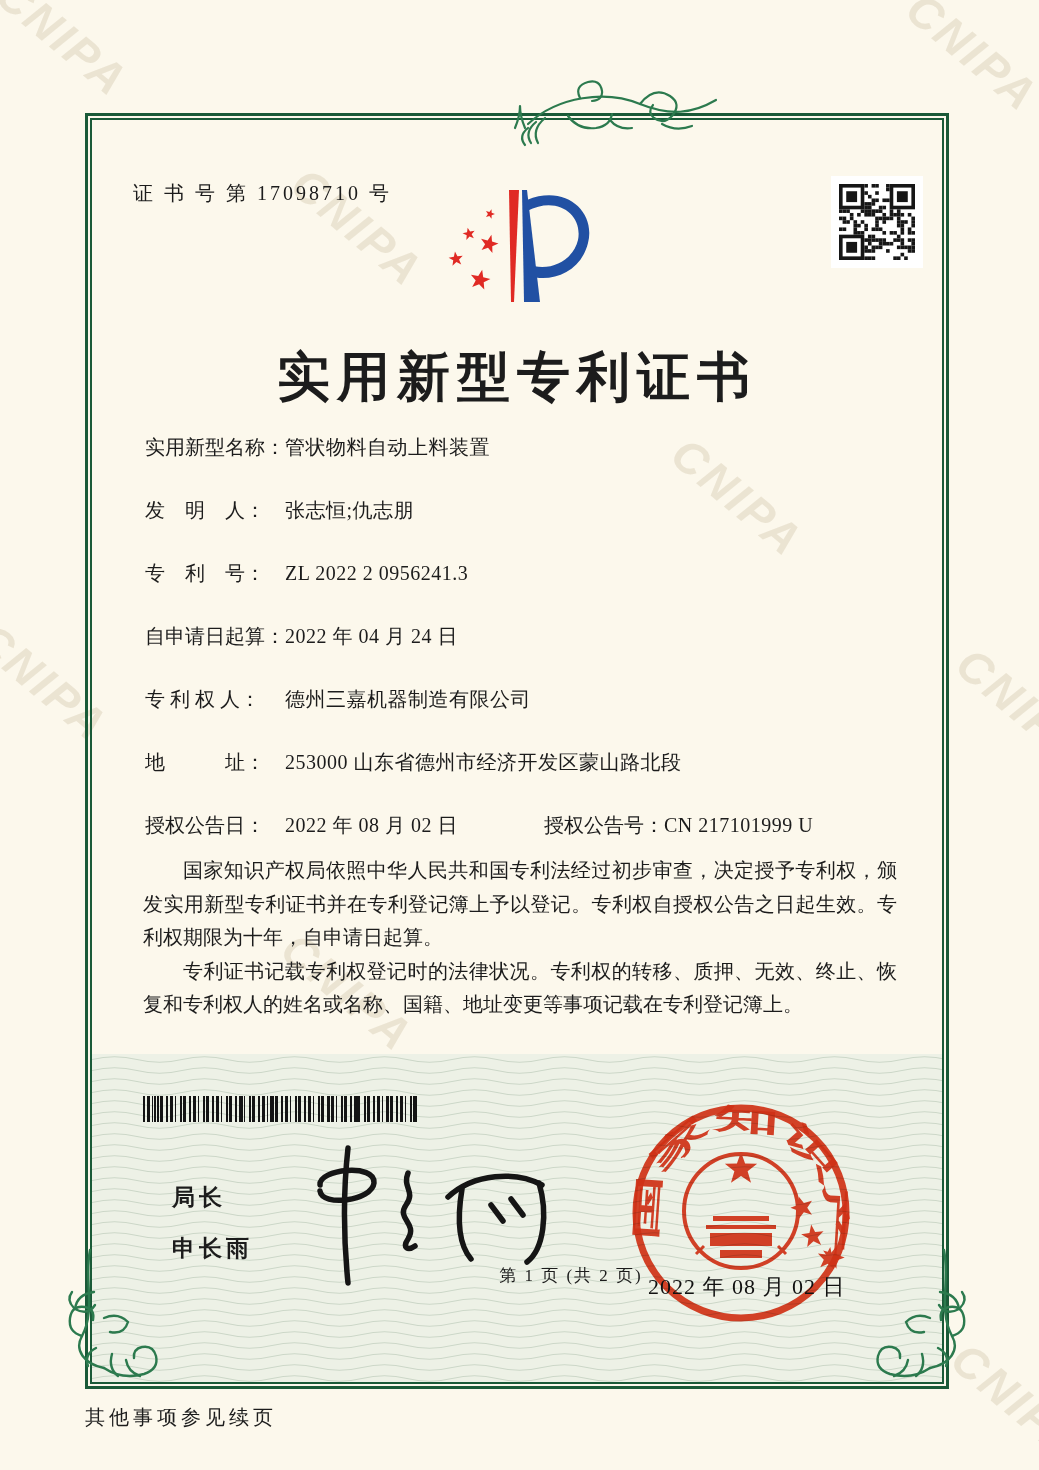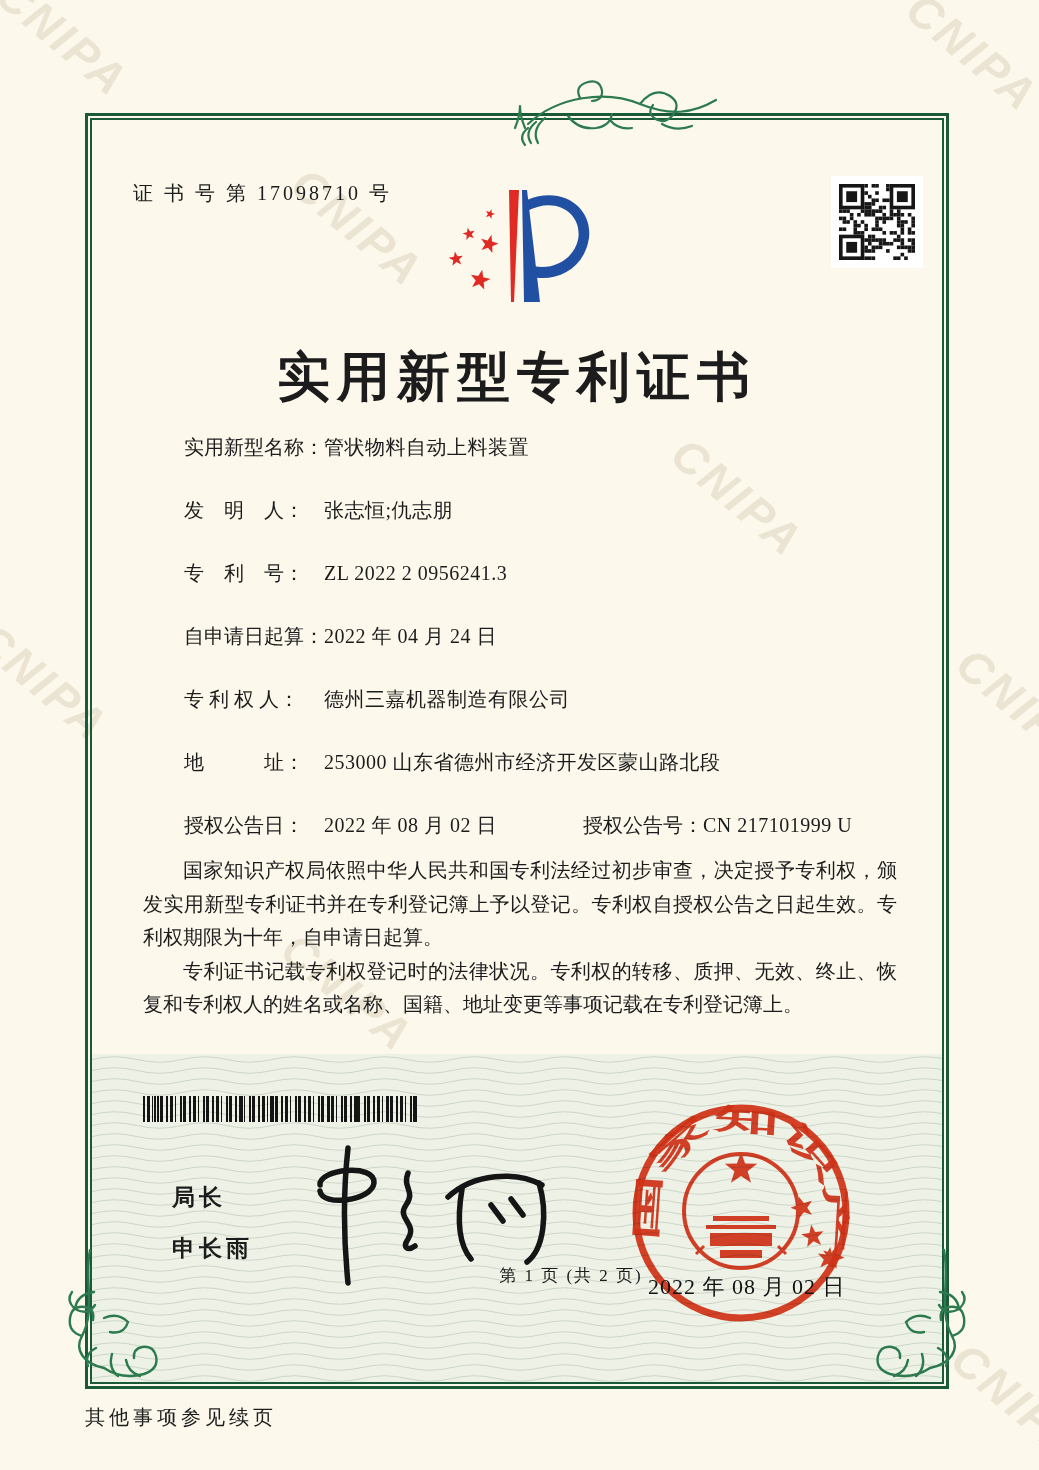--- a/index.html
+++ b/index.html
@@ -32,21 +32,21 @@
     position:absolute; left:831px; top:176px; width:92px; height:92px;
     background:#ffffff; display:flex; align-items:center; justify-content:center; z-index:5;
   }
   .logo { position:absolute; left:426px; top:178px; z-index:5; }
   .title {
     position:absolute; left:85px; top:314px; width:864px; text-align:center;
     font-size:53px; font-weight:700; letter-spacing:7px; z-index:5;margin-top:28px;
   }
   
   .fields { position:absolute; left:145px; top:434px; width:780px; z-index:5; font-size:20px; }
-  .field-row { height:26px; margin-bottom:37px; white-space:nowrap;margin-left:39px; }
+  .field-row { height:26px; margin-bottom:37px; white-space:nowrap; }
   .field-label { display:inline-block; width:140px; }
   .field-value { letter-spacing:0.5px; }
   .grant-row { position:relative; height:26px; }
   .grant-no { position:absolute; left:399px; top:0; }
   
   .body-text {
     position:absolute; left:143px; top:854px; width:754px; z-index:5;
     font-size:20px; line-height:33.5px; text-align:justify;
   }
   .body-text p { text-indent:2em; }

